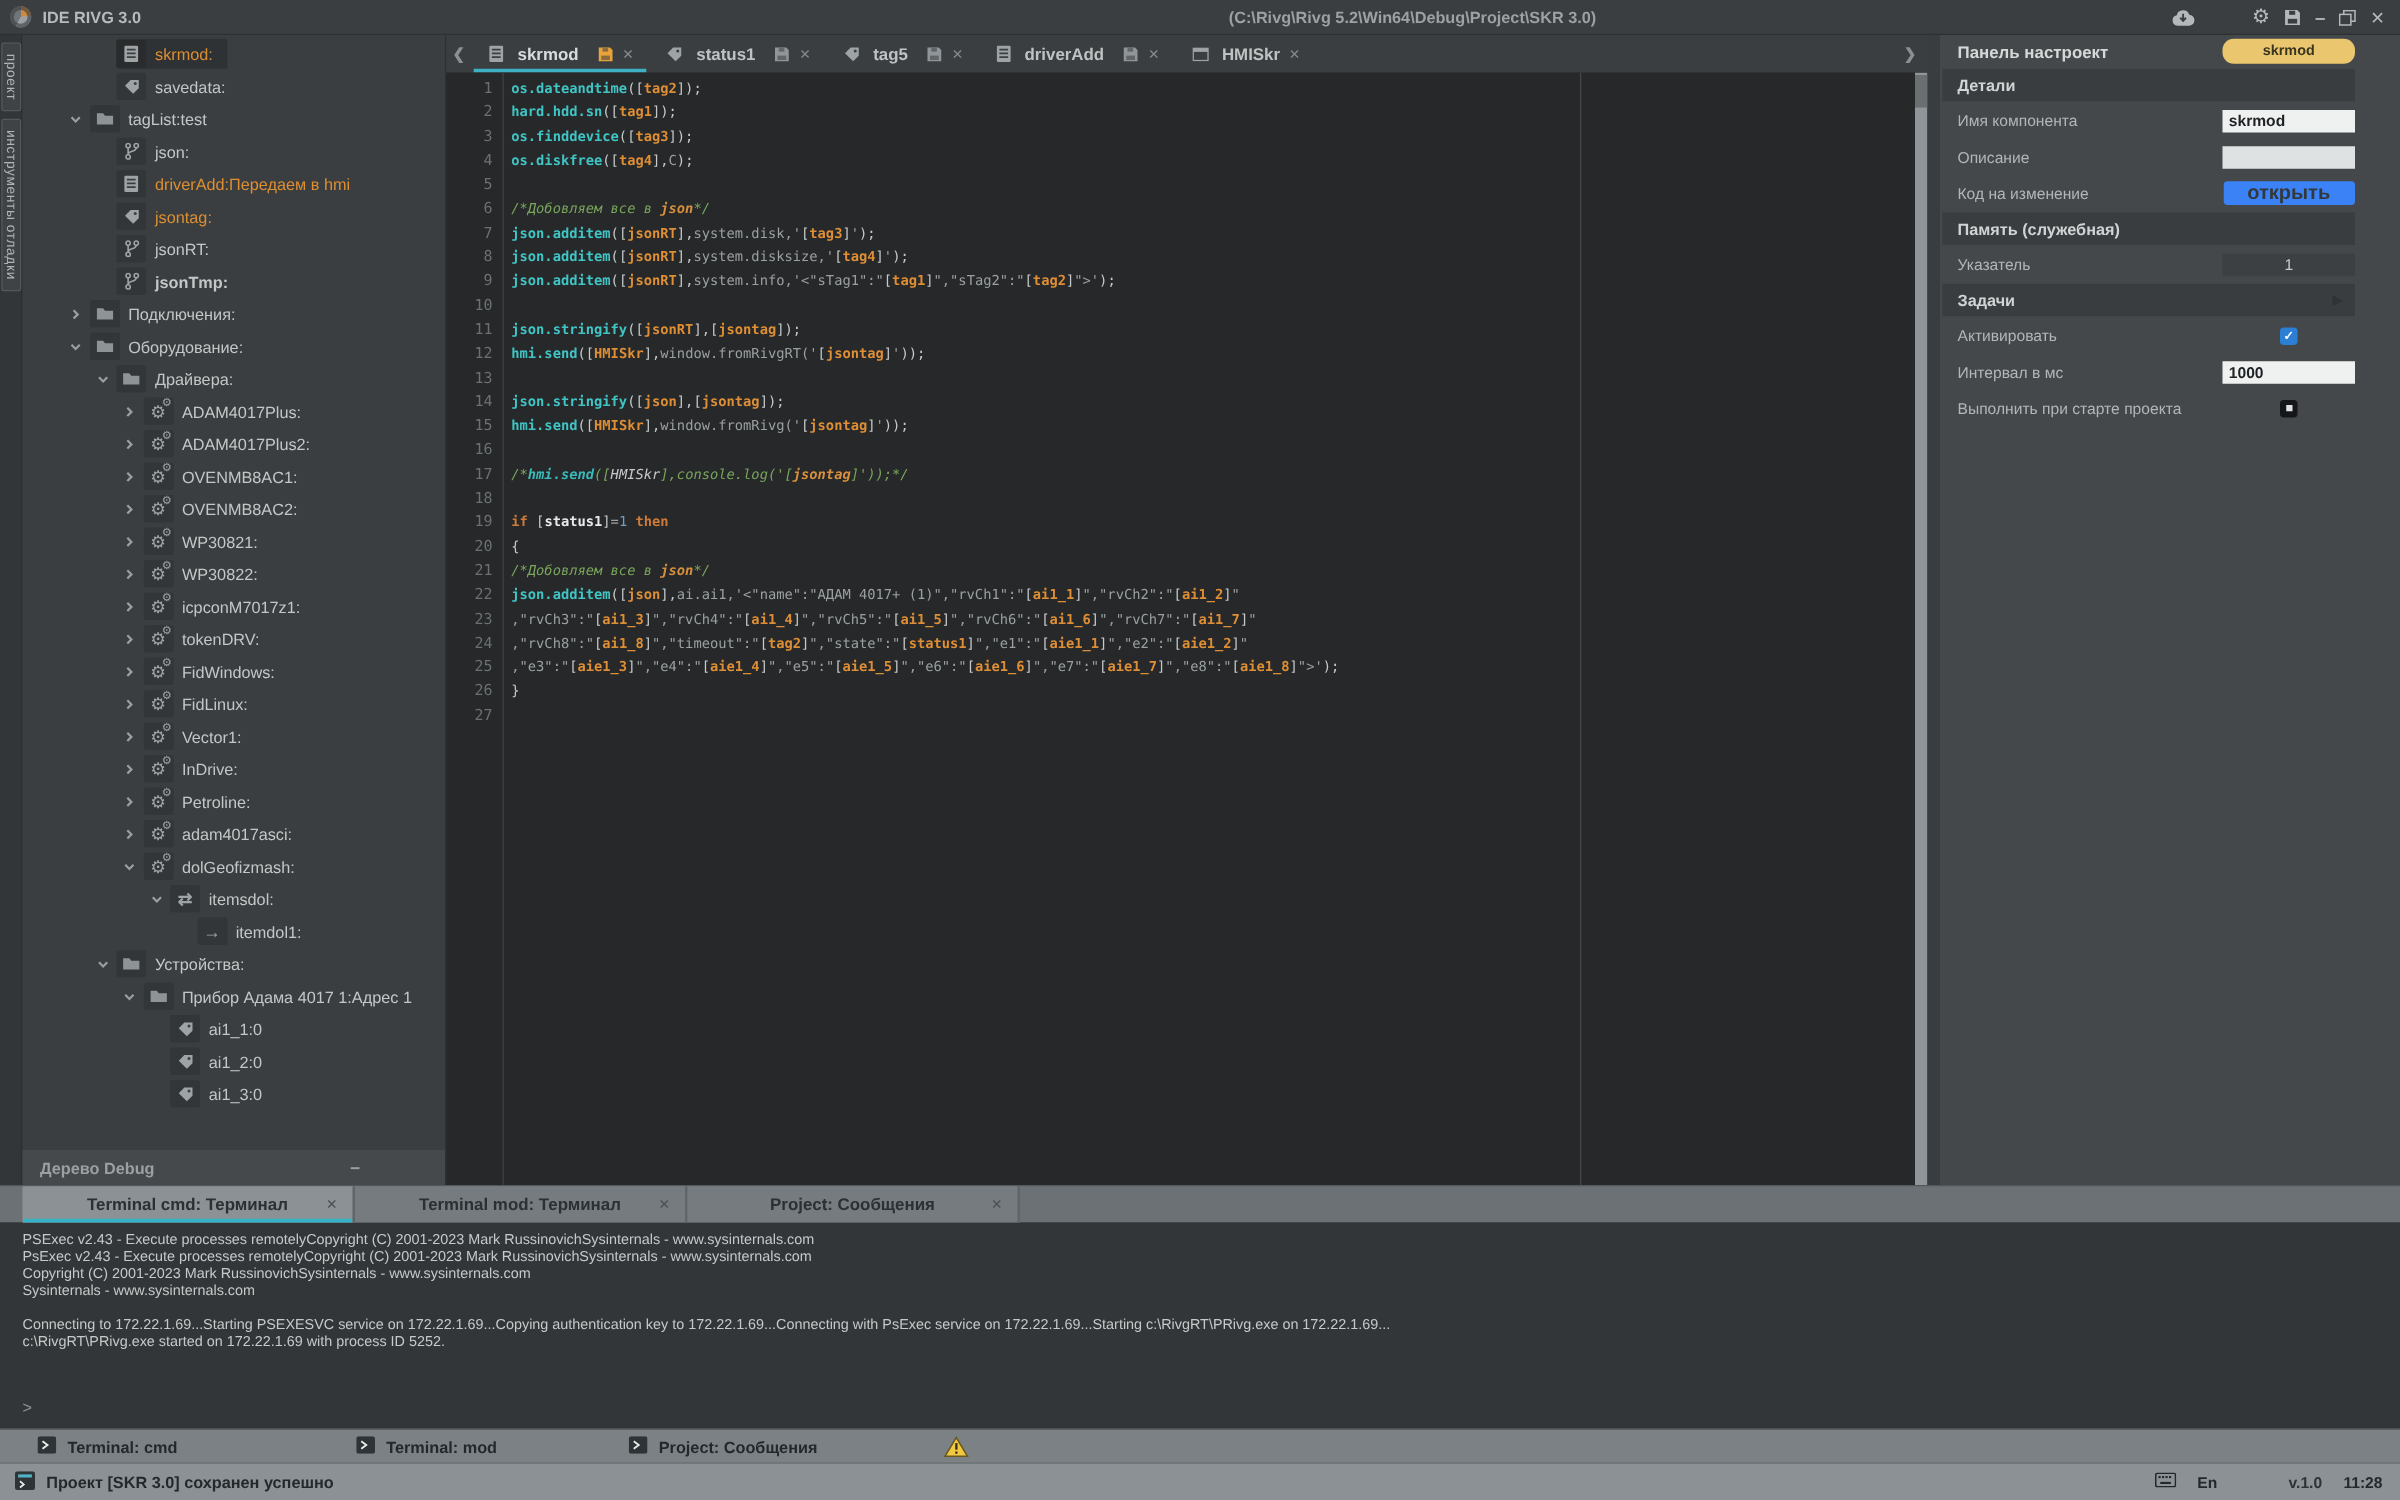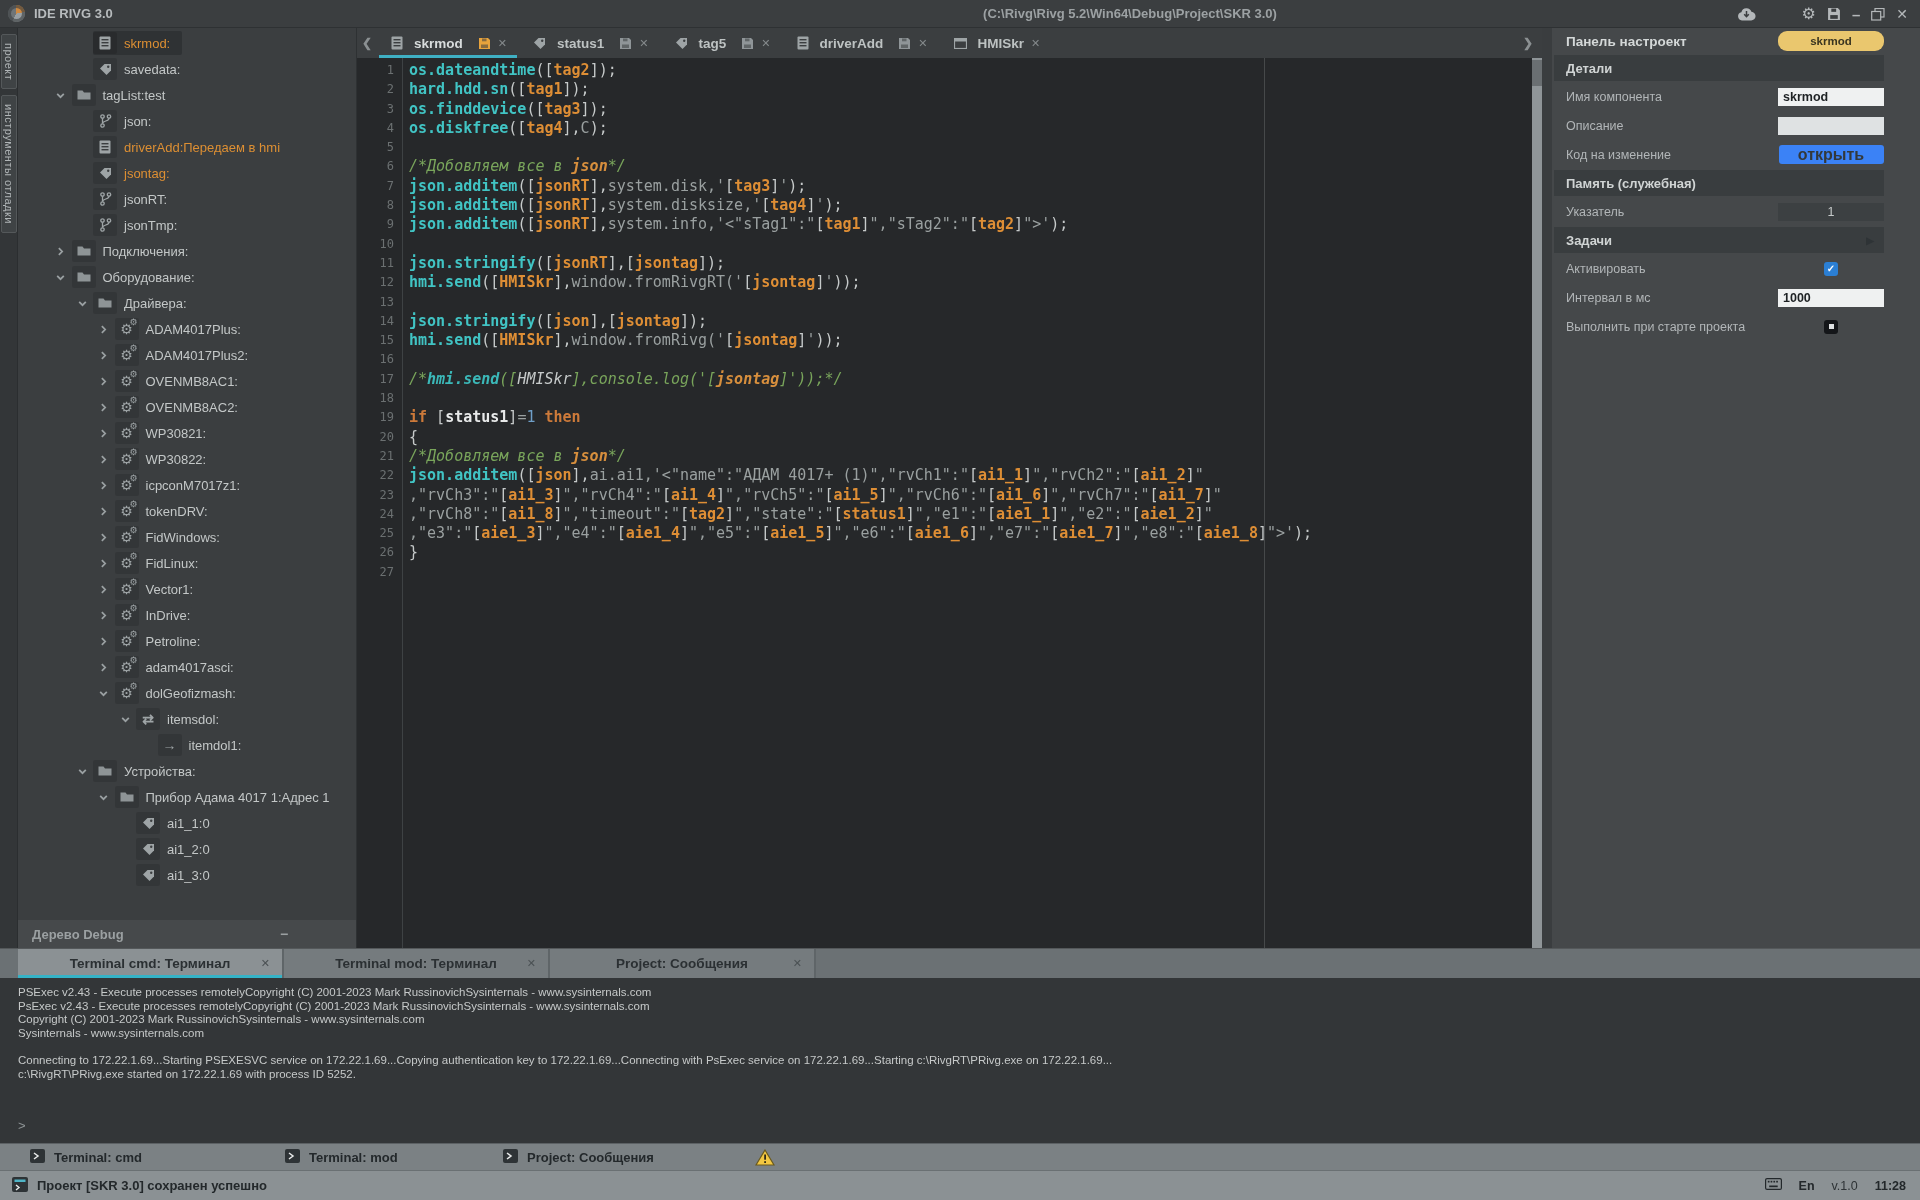--- a/index.html
+++ b/index.html
@@ -50,21 +50,21 @@
   .scroll-chev.right { margin-left:auto; margin-right:4px; }
   .etab { height:30px; display:flex; align-items:center; padding:0 12px 0 14px; position:relative; }
   .etab.active::after { content:""; position:absolute; left:2px; right:2px; bottom:0; height:3px; background:#3fb0c4; }
   .etab-icon { display:flex; align-items:center; margin-right:11px; }
   .etab-label { font-size:13.5px; font-weight:bold; color:#bdc2c2; white-space:nowrap; }
   .etab.active .etab-label { color:#d8dcdc; }
   .etab-save { margin-left:15px; display:flex; align-items:center; }
   .etab-x { margin-left:7px; color:#84898b; font-size:11px; }
   .editor { flex:1; background:#26282a; position:relative; display:flex; overflow:hidden; }
   .gutter { width:46px; flex:none; text-align:right; padding:3px 8px 0 0; font-family:"DejaVu Sans Mono",monospace; font-size:12px; line-height:19.3px; color:#6b7071; border-right:1px solid #3e4244; }
-  .codearea { flex:1; position:relative; padding:3px 0 0 6px; font-family:"DejaVu Sans Mono",monospace; font-size:15px; line-height:19.3px; white-space:pre; }
+  .codearea { flex:1; position:relative; padding:3px 0 0 6px; font-family:"DejaVu Sans Mono",monospace; font-size:11px; line-height:19.3px; white-space:pre; }
   .cline { height:19.3px; }
   .ruler { position:absolute; left:861px; top:0; bottom:0; width:1px; background:#46494a; }
   .sbar { position:absolute; right:0; top:0; bottom:0; width:10px; background:#8f9598; }
   .sthumb { margin-top:2px; height:26px; background:#6a6f72; }
   .s-f { color:#41c4c4; font-weight:bold; }
   .s-t { color:#de8e35; font-weight:bold; }
   .s-p { color:#c6caca; }
   .s-d { color:#9aa0a0; }
   .s-c { color:#79a55b; font-style:italic; }
   .s-cf { color:#3bb8b8; font-weight:bold; font-style:italic; }
@@ -104,21 +104,21 @@
   .tprompt { margin-top:38px; font-size:13px; color:#8e9496; }
 
   
   .toolbar { height:27px; background:#7b8184; border-top:1px solid #5c6164; display:flex; align-items:center; padding-left:30px; font-size:13px; font-weight:bold; color:#23282b; position:relative; flex:none; }
   .titem { display:flex; align-items:center; gap:9px; width:255px; }
   .titem:nth-child(2) { width:218px; }
   .warn { position:absolute; left:755px; display:flex; align-items:center; }
   .statusbar { height:30px; background:#8b9194; border-top:1px solid #6a7073; display:flex; align-items:center; padding:0 14px 0 12px; font-size:13px; font-weight:bold; color:#23282b; flex:none; }
   .status-msg { margin-left:9px; }
   .status-right { margin-left:auto; display:flex; align-items:center; gap:17px; font-size:12.5px; }
-  .status-right .ver { font-weight:normal; color:#2e3336; }
+  .status-right .ver { font-weight:bold; color:#2e3336;margin-left:40px; }
 </style>
 </head>
 <body>
 
 <div class="app">
 
   <div class="titlebar">
     <div class="logo"></div>
     <span class="app-title">IDE RIVG 3.0</span>
     <span class="title-path">(C:\Rivg\Rivg 5.2\Win64\Debug\Project\SKR 3.0)</span>
@@ -248,21 +248,21 @@
                   <circle cx="10" cy="2.5" r="1.7" fill="none" stroke="#9ea4a6" stroke-width="1.3"></circle>
                   <circle cx="3.5" cy="11.5" r="1.7" fill="none" stroke="#9ea4a6" stroke-width="1.3"></circle>
                   <path d="M3.5 4.2 V9.8 M10 4.2 C10 7.8 3.5 6.2 3.5 9.8" fill="none" stroke="#9ea4a6" stroke-width="1.3"></path>
                 </svg>
               </span>
               <span class="tlabel">jsonRT:</span>
             </span>
           </div>
           <div class="trow" style="padding-left: 53px;">
             <span class="chev"></span>
-            <span style="display: flex; align-items: center;">
+            <span style="display: flex; align-items: center; font-weight: bold;">
               <span class="ibox">
                 <svg width="13" height="14" viewBox="0 0 13 14">
                   <circle cx="3.5" cy="2.5" r="1.7" fill="none" stroke="#9ea4a6" stroke-width="1.3"></circle>
                   <circle cx="10" cy="2.5" r="1.7" fill="none" stroke="#9ea4a6" stroke-width="1.3"></circle>
                   <circle cx="3.5" cy="11.5" r="1.7" fill="none" stroke="#9ea4a6" stroke-width="1.3"></circle>
                   <path d="M3.5 4.2 V9.8 M10 4.2 C10 7.8 3.5 6.2 3.5 9.8" fill="none" stroke="#9ea4a6" stroke-width="1.3"></path>
                 </svg>
               </span>
               <span class="tlabel">jsonTmp:</span>
             </span>

